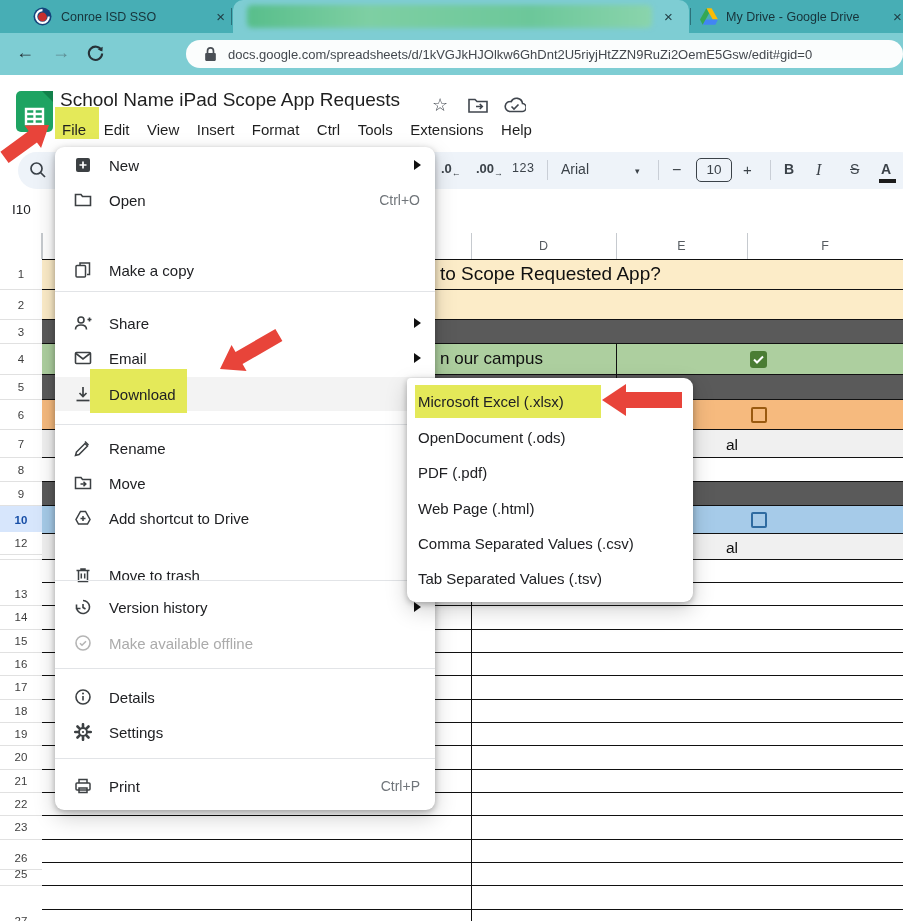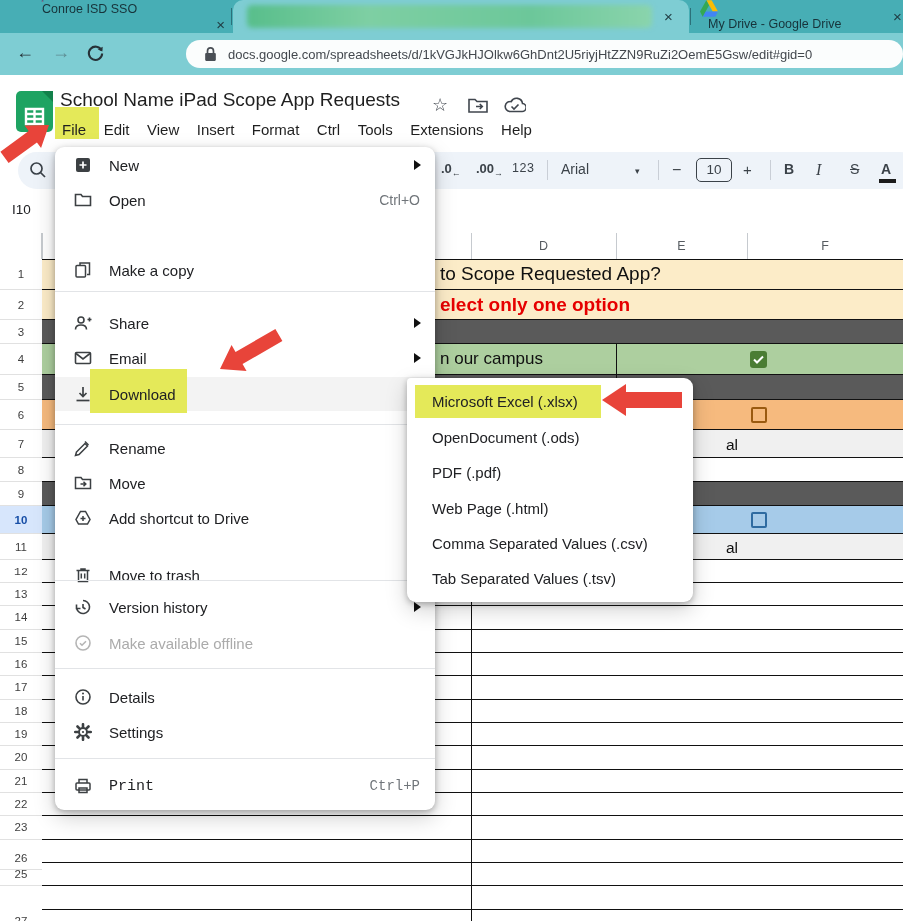--- a/index.html
+++ b/index.html
@@ -1,19 +1,19 @@
 <!DOCTYPE html>
 <html><head>
 <meta charset="utf-8">
 <style>
   html,body{margin:0;padding:0;background:#fff;}
   #app{position:relative;width:903px;height:921px;overflow:hidden;font-family:"Liberation Sans",sans-serif;background:#fff;}
   
   .tabstrip{position:absolute;left:0;top:0;width:903px;height:33px;background:#47aeb5;}
-  .tab{position:absolute;top:0;height:33px;display:flex;align-items:flex-start;flex-direction:column;}
+  .tab{position:absolute;top:0;height:33px;display:flex;align-items:center;}
   .tabtitle{font-size:12.5px;color:#17333a;}
   .tabclose{font-size:15px;color:#203d44;margin-left:auto;}
   .tabdiv{position:absolute;top:8px;width:1px;height:17px;background:rgba(10,40,50,.45);}
   .tab2body{position:absolute;left:233px;top:0;width:456px;height:33px;background:#7ecdd3;border-radius:10px 10px 0 0;}
   .blur{position:absolute;left:247px;top:5px;width:405px;height:23px;border-radius:5px;background:linear-gradient(90deg,#58be8b,#7ecfa3 30%,#6cc79a 70%,#8ad4ac);filter:blur(2.5px);}
   .urlrow{position:absolute;left:0;top:33px;width:903px;height:42px;background:#7ecdd3;}
   .navglyph{position:absolute;top:9px;font-size:18px;color:#263238;font-weight:bold;}
   .urlpill{position:absolute;left:186px;top:40px;width:717px;height:28px;border-radius:14px;background:#fbfdfd;}
   .urltext{position:absolute;left:228px;top:47px;font-size:13px;color:#43484e;}
   
@@ -49,21 +49,21 @@
   .submenu{left:407px;top:378px;width:286px;height:224px;border-radius:4px 9px 9px 9px;}
   .mi{position:absolute;left:0;width:100%;height:34px;display:flex;align-items:center;}
   .mi .ic{width:18px;height:18px;margin-left:19px;flex:none;}
   .mi .lbl{margin-left:17px;font-size:15px;color:#202124;}
   .mi .sc{margin-left:auto;margin-right:15px;font-size:14px;color:#70757a;}
   .mi .sub{margin-left:auto;margin-right:14px;width:0;height:0;border-left:7px solid #111;border-top:5px solid transparent;border-bottom:5px solid transparent;}
   .mi.gray .lbl{color:#ababab;}
   .mdiv{position:absolute;left:0;width:100%;height:1px;background:#e2e4e7;}
   .dlhover{position:absolute;left:0;top:230px;width:100%;height:34px;background:#f3f3f3;}
   .hl{position:absolute;background:#e4e959;}
-  .smi{position:absolute;left:25px;font-size:15px;color:#202124;height:34px;display:flex;align-items:center;}
+  .smi{position:absolute;left:11px;font-size:15px;color:#202124;height:34px;display:flex;align-items:center;}
   svg.arrows{position:absolute;left:0;top:0;z-index:40;pointer-events:none;}
   .z5{z-index:5;} .z6{z-index:6;}
 </style>
 </head>
 <body>
 
 <div id="app">
 
   <div class="tabstrip">
     <div class="tab2body"></div>
@@ -177,21 +177,21 @@
       <div class="rowhead" style="top: 290px; height: 30px;">2</div>
       <div class="rowhead" style="top: 320px; height: 24px;">3</div>
       <div class="rowhead" style="top: 344px; height: 31px;">4</div>
       <div class="rowhead" style="top: 375px; height: 25px;">5</div>
       <div class="rowhead" style="top: 400px; height: 30px;">6</div>
       <div class="rowhead" style="top: 430px; height: 28px;">7</div>
       <div class="rowhead" style="top: 458px; height: 24px;">8</div>
       <div class="rowhead" style="top: 482px; height: 24px;">9</div>
       <div class="rowhead sel" style="top: 506px; height: 28px;">10</div>
       <div class="rowhead" style="top: 534px; height: 26px;">11</div>
-      <div class="rowhead" style="top: 560px; height: 23px; font-family: Liberation Mono, monospace;">12</div>
+      <div class="rowhead" style="top: 532px; height: 23px;">12</div>
       <div class="rowhead" style="top: 583px; height: 23.33px;">13</div>
       <div class="rowhead" style="top: 606.33px; height: 23.33px;">14</div>
       <div class="rowhead" style="top: 629.66px; height: 23.33px;">15</div>
       <div class="rowhead" style="top: 652.99px; height: 23.33px;">16</div>
       <div class="rowhead" style="top: 676.32px; height: 23.33px;">17</div>
       <div class="rowhead" style="top: 699.65px; height: 23.33px;">18</div>
       <div class="rowhead" style="top: 722.98px; height: 23.33px;">19</div>
       <div class="rowhead" style="top: 746.31px; height: 23.33px;">20</div>
       <div class="rowhead" style="top: 769.64px; height: 23.33px;">21</div>
       <div class="rowhead" style="top: 792.97px; height: 23.33px;">22</div>
@@ -200,21 +200,20 @@
       <div class="rowhead" style="top: 862.96px; height: 23.33px;">25</div>
       <div class="rowhead" style="top: 847px; height: 23.33px;">26</div>
       <div class="rowhead" style="top: 909.62px; height: 23.33px;">27</div>
     </div>
   <div class="rh-border"></div>
 
   <div id="bands">
     <div class="band" style="top:259px;height:31px;background:#fcecc8;border-top:1px solid #111;"></div>
     <div class="celltext" style="left:366px;top:263px;font-size:19px;">to Scope Requested App?</div>
     <div class="band" style="top:290px;height:30px;background:#fcecc8;"></div>
-    <div class="celltext" style="left:366px;top:294px;font-size:19px;font-weight:bold;color:#e60000;">elect only one option</div>
     <div class="band" style="top:320px;height:24px;background:#5a5a5a;"></div>
     <div class="band" style="top:344px;height:31px;background:#adcf9f;"></div>
     <div class="celltext" style="left:366px;top:349px;font-size:17px;">n our campus</div>
     <div class="cb" style="left:708px;top:351px;width:17px;height:17px;background:#4a7d33;"><svg width="17" height="17" viewBox="0 0 17 17">
           <path d="M4 8.5 l3 3 6-6" fill="none" stroke="#fff" stroke-width="2"></path>
         </svg></div>
     <div class="band" style="top:375px;height:25px;background:#5a5a5a;"></div>
     <div class="band" style="top:400px;height:30px;background:#f6ba7e;"></div>
     <div class="cb" style="left:709px;top:407px;width:16px;height:16px;border:2px solid #9a5a10;border-radius:2px;"></div>
     <div class="band" style="top:430px;height:28px;background:#f0f0f0;"></div>
@@ -356,21 +355,21 @@
     </div>
     <div class="mi" style="top:533px;">
       <svg class="ic" viewBox="0 0 18 18">
           <circle cx="9" cy="9" r="7" fill="none" stroke="#3c4043" stroke-width="1.6"></circle>
           <path d="M9 8v4.5" stroke="#3c4043" stroke-width="1.6"></path>
           <circle cx="9" cy="5.6" r="1" fill="#3c4043"></circle>
         </svg>
       <span class="lbl">Details</span>
     </div>
     <div class="mdiv" style="top:611px;"></div>
-    <div class="mi" style="top:622px;font-family:Liberation Mono, monospace;">
+    <div class="mi" style="top:622px;">
       <svg class="ic" viewBox="0 0 18 18">
           <rect x="2" y="6" width="14" height="7" rx="1" fill="none" stroke="#3c4043" stroke-width="1.5"></rect>
           <path d="M5 6V2.5h8V6M5 11h8v4.5H5z" fill="none" stroke="#3c4043" stroke-width="1.5"></path>
         </svg>
       <span class="lbl">Print</span>
         <span class="sc">Ctrl+P</span>
     </div>
   </div>
 
   <div class="menucard submenu z6">

